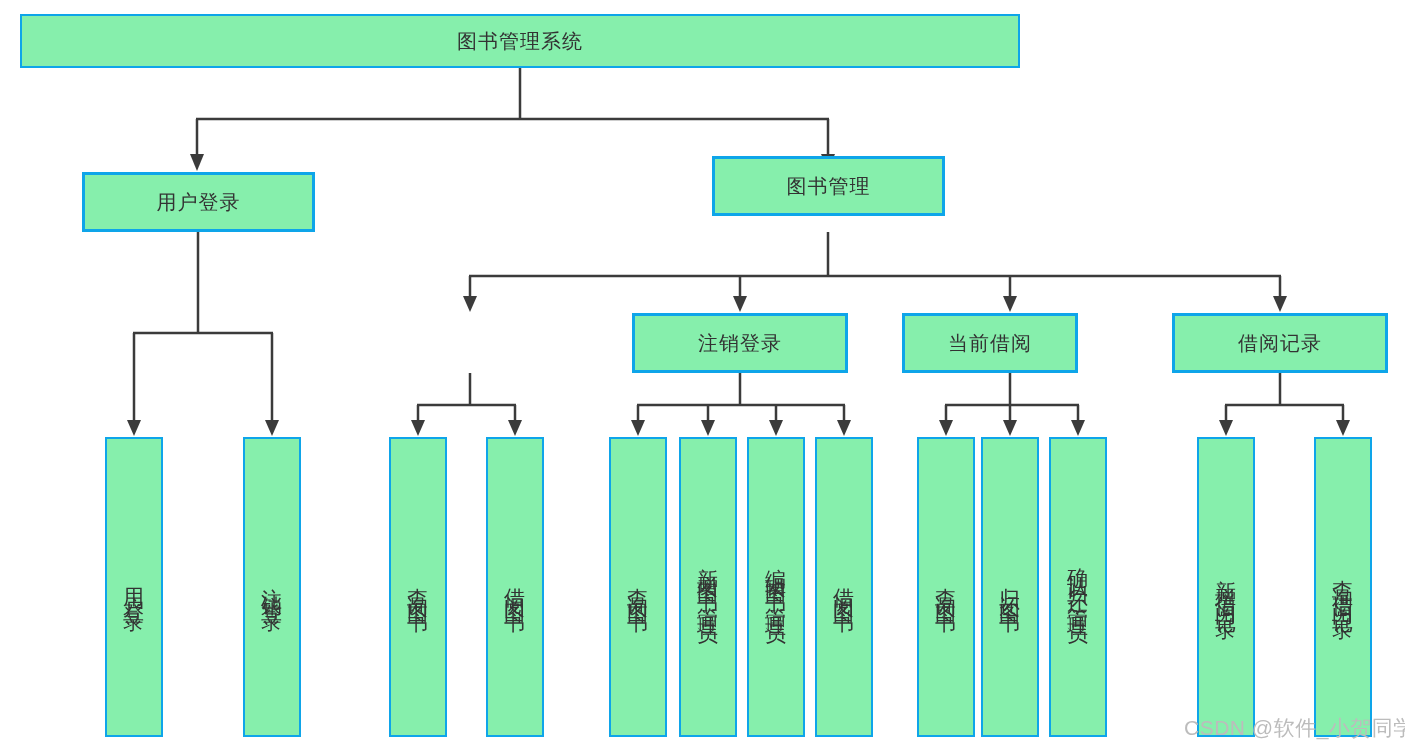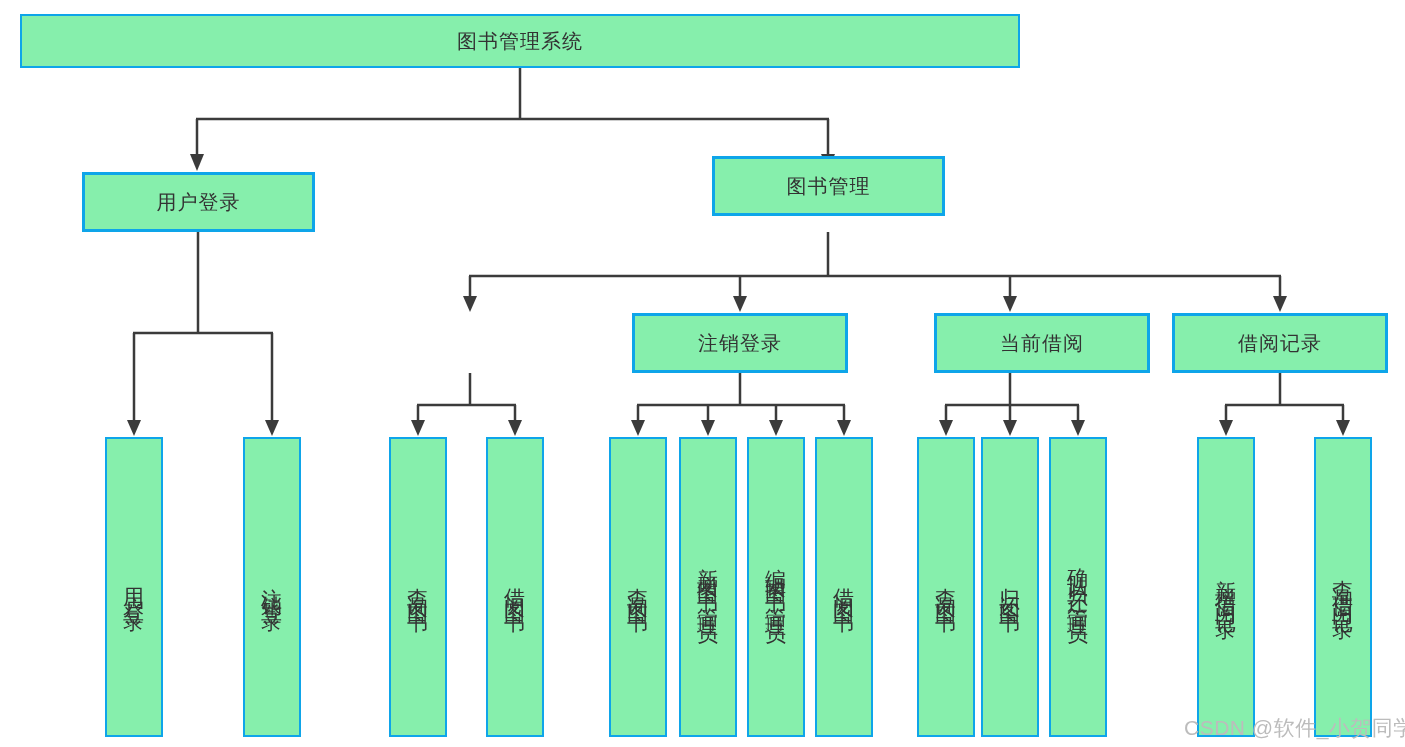--- a/index.html
+++ b/index.html
@@ -124,21 +124,21 @@
   <div class="node lvl2" style="left:82px;top:172px;width:233px;height:60px">
     <span>用户登录</span>
   </div>
   <div class="node lvl2" style="left:712px;top:156px;width:233px;height:60px">
     <span>图书管理</span>
   </div>
 
   <div class="node lvl3" style="left:632px;top:313px;width:216px;height:60px">
     <span>注销登录</span>
   </div>
-  <div class="node lvl3" style="left:934px;top:313px;width:216px;height:60px">
+  <div class="node lvl3" style="left:902px;top:313px;width:176px;height:60px">
     <span>当前借阅</span>
   </div>
   <div class="node lvl3" style="left:1172px;top:313px;width:216px;height:60px">
     <span>借阅记录</span>
   </div>
 
   <div class="node" style="left:105px;top:437px;width:58px;height:300px">
     <span class="vtext">用户登录</span>
   </div>
   <div class="node" style="left:243px;top:437px;width:58px;height:300px">

